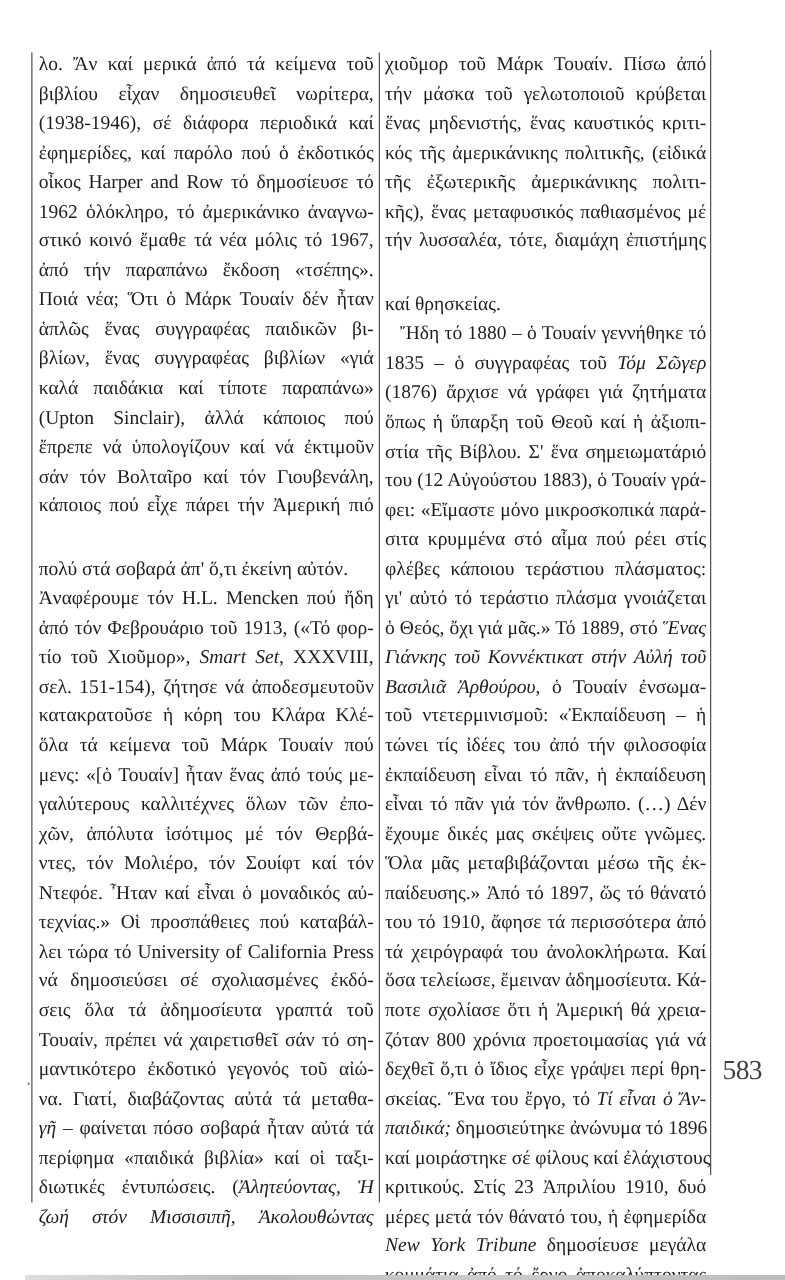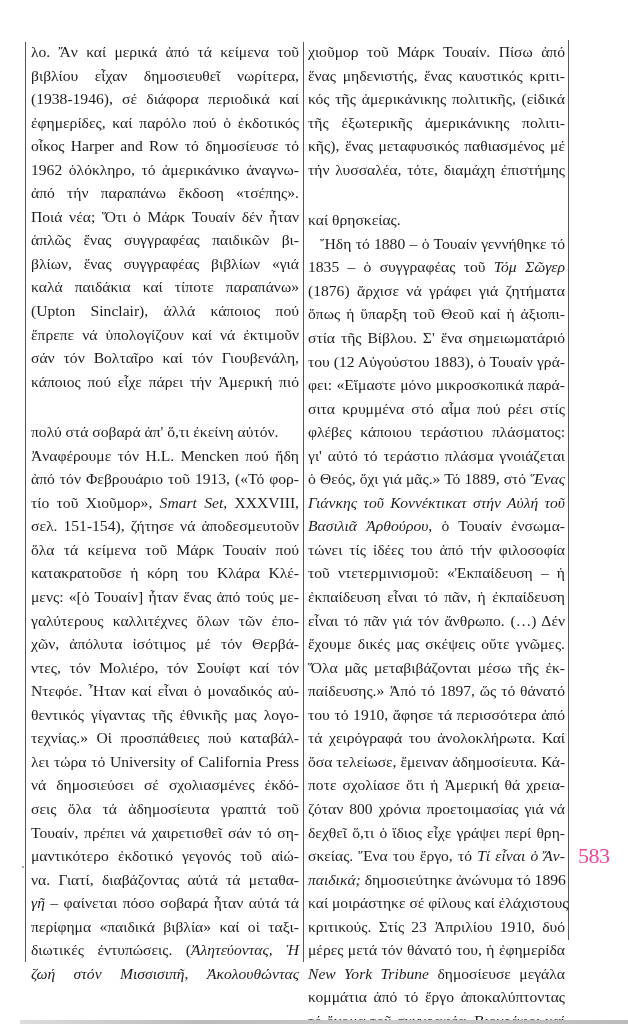--- a/index.html
+++ b/index.html
@@ -15,96 +15,97 @@
     display: block; white-space: nowrap; text-align: justify; text-align-last: justify; height: 23.55px;
   }
   .col .ln.last { text-align-last: left; margin-top: 27px; }
   .col .ln.indent { padding-left: 12px; }
   #col-left { left: 31px; width: 268px; }
   #col-right { left: 308px; width: 257px; }
   .rule { position: absolute; width: 1px; background: #555; }
   #rule-left { left: 25px; top: 42px; height: 920px; }
   #rule-mid { left: 303px; top: 42px; height: 920px; }
   #rule-right { left: 568px; top: 40px; height: 900px; }
-  #page-number { position: absolute; left: 578px; top: 843px; font-size: 22px; letter-spacing: -0.5px; color: #ec4899; }
+  #page-number { position: absolute; left: 578px; top: 843px; font-size: 22px; letter-spacing: -0.5px; color: #404040; }
   .it { font-style: italic; }
   .speck { position: absolute; background: #888; border-radius: 1px; }
   #bottom-edge { position: absolute; left: 20px; right: 0; bottom: 0; height: 4px; background: linear-gradient(to right, #ddd, #bbb 30%, #ccc 60%, #bbb); }
 </style>
 </head>
 <body>
 
 <div id="rule-left" class="rule"></div>
 <div id="rule-mid" class="rule"></div>
 <div id="rule-right" class="rule"></div>
 
 <div id="col-left" class="col">
     <span class="ln"><span>λο. Ἄν καί μερικά ἀπό τά κείμενα τοῦ</span></span>
     <span class="ln"><span>βιβλίου εἶχαν δημοσιευθεῖ νωρίτερα,</span></span>
     <span class="ln"><span>(1938-1946), σέ διάφορα περιοδικά καί</span></span>
     <span class="ln"><span>ἐφημερίδες, καί παρόλο πού ὁ ἐκδοτικός</span></span>
     <span class="ln"><span>οἶκος Harper and Row τό δημοσίευσε τό</span></span>
     <span class="ln"><span>1962 ὁλόκληρο, τό ἀμερικάνικο ἀναγνω-</span></span>
+    <span class="ln"><span>στικό κοινό ἔμαθε τά νέα μόλις τό 1967,</span></span>
     <span class="ln"><span>ἀπό τήν παραπάνω ἔκδοση «τσέπης».</span></span>
     <span class="ln"><span>Ποιά νέα; Ὅτι ὁ Μάρκ Τουαίν δέν ἦταν</span></span>
     <span class="ln"><span>ἁπλῶς ἕνας συγγραφέας παιδικῶν βι-</span></span>
     <span class="ln"><span>βλίων, ἕνας συγγραφέας βιβλίων «γιά</span></span>
     <span class="ln"><span>καλά παιδάκια καί τίποτε παραπάνω»</span></span>
     <span class="ln"><span>(Upton Sinclair), ἀλλά κάποιος πού</span></span>
     <span class="ln"><span>ἔπρεπε νά ὑπολογίζουν καί νά ἐκτιμοῦν</span></span>
     <span class="ln"><span>σάν τόν Βολταῖρο καί τόν Γιουβενάλη,</span></span>
     <span class="ln"><span>κάποιος πού εἶχε πάρει τήν Ἀμερική πιό</span></span>
     <span class="ln last"><span>πολύ στά σοβαρά ἀπ' ὅ,τι ἐκείνη αὐτόν.</span></span>
     <span class="ln"><span>Ἀναφέρουμε τόν H.L. Mencken πού ἤδη</span></span>
     <span class="ln"><span>ἀπό τόν Φεβρουάριο τοῦ 1913, («Τό φορ-</span></span>
     <span class="ln"><span>τίο τοῦ Χιοῦμορ», </span><span class="it">Smart Set</span><span>, XXXVIII,</span></span>
     <span class="ln"><span>σελ. 151-154), ζήτησε νά ἀποδεσμευτοῦν</span></span>
+    <span class="ln"><span>κατακρατοῦσε ἡ κόρη του Κλάρα Κλέ-</span></span>
     <span class="ln"><span>ὅλα τά κείμενα τοῦ Μάρκ Τουαίν πού</span></span>
-    <span class="ln"><span>κατακρατοῦσε ἡ κόρη του Κλάρα Κλέ-</span></span>
     <span class="ln"><span>μενς: «[ὁ Τουαίν] ἦταν ἕνας ἀπό τούς με-</span></span>
     <span class="ln"><span>γαλύτερους καλλιτέχνες ὅλων τῶν ἐπο-</span></span>
     <span class="ln"><span>χῶν, ἀπόλυτα ἰσότιμος μέ τόν Θερβά-</span></span>
     <span class="ln"><span>ντες, τόν Μολιέρο, τόν Σουίφτ καί τόν</span></span>
     <span class="ln"><span>Ντεφόε. Ἦταν καί εἶναι ὁ μοναδικός αὐ-</span></span>
-    <span class="ln"><span>θεντικός γίγαντας τῆς ἐθνικῆς μας λογο-</span></span>
     <span class="ln"><span>τεχνίας.» Οἱ προσπάθειες πού καταβάλ-</span></span>
     <span class="ln"><span>λει τώρα τό University of California Press</span></span>
     <span class="ln"><span>νά δημοσιεύσει σέ σχολιασμένες ἐκδό-</span></span>
     <span class="ln"><span>σεις ὅλα τά ἀδημοσίευτα γραπτά τοῦ</span></span>
     <span class="ln"><span>Τουαίν, πρέπει νά χαιρετισθεῖ σάν τό ση-</span></span>
     <span class="ln"><span>μαντικότερο ἐκδοτικό γεγονός τοῦ αἰώ-</span></span>
     <span class="ln"><span>να. Γιατί, διαβάζοντας αὐτά τά μεταθα-</span></span>
     <span class="ln"><span class="it">γῆ</span><span> – φαίνεται πόσο σοβαρά ἦταν αὐτά τά</span></span>
     <span class="ln"><span>περίφημα «παιδικά βιβλία» καί οἱ ταξι-</span></span>
     <span class="ln"><span>διωτικές ἐντυπώσεις. (</span><span class="it">Ἀλητεύοντας, Ἡ</span></span>
     <span class="ln"><span class="it">ζωή στόν Μισσισιπῆ, Ἀκολουθώντας</span></span>
   </div>
 <div id="col-right" class="col">
     <span class="ln"><span>χιοῦμορ τοῦ Μάρκ Τουαίν. Πίσω ἀπό</span></span>
+    <span class="ln"><span>τήν μάσκα τοῦ γελωτοποιοῦ κρύβεται</span></span>
     <span class="ln"><span>ἕνας μηδενιστής, ἕνας καυστικός κριτι-</span></span>
     <span class="ln"><span>κός τῆς ἀμερικάνικης πολιτικῆς, (εἰδικά</span></span>
     <span class="ln"><span>τῆς ἐξωτερικῆς ἀμερικάνικης πολιτι-</span></span>
     <span class="ln"><span>κῆς), ἕνας μεταφυσικός παθιασμένος μέ</span></span>
     <span class="ln"><span>τήν λυσσαλέα, τότε, διαμάχη ἐπιστήμης</span></span>
     <span class="ln last"><span>καί θρησκείας.</span></span>
     <span class="ln indent"><span>Ἤδη τό 1880 – ὁ Τουαίν γεννήθηκε τό</span></span>
     <span class="ln"><span>1835 – ὁ συγγραφέας τοῦ </span><span class="it">Τόμ Σῶγερ</span></span>
     <span class="ln"><span>(1876) ἄρχισε νά γράφει γιά ζητήματα</span></span>
     <span class="ln"><span>ὅπως ἡ ὕπαρξη τοῦ Θεοῦ καί ἡ ἀξιοπι-</span></span>
     <span class="ln"><span>στία τῆς Βίβλου. Σ' ἕνα σημειωματάριό</span></span>
     <span class="ln"><span>του (12 Αὐγούστου 1883), ὁ Τουαίν γρά-</span></span>
     <span class="ln"><span>φει: «Εἴμαστε μόνο μικροσκοπικά παρά-</span></span>
     <span class="ln"><span>σιτα κρυμμένα στό αἷμα πού ρέει στίς</span></span>
     <span class="ln"><span>φλέβες κάποιου τεράστιου πλάσματος:</span></span>
     <span class="ln"><span>γι' αὐτό τό τεράστιο πλάσμα γνοιάζεται</span></span>
     <span class="ln"><span>ὁ Θεός, ὄχι γιά μᾶς.» Τό 1889, στό </span><span class="it">Ἕνας</span></span>
     <span class="ln"><span class="it">Γιάνκης τοῦ Κοννέκτικατ στήν Αὐλή τοῦ</span></span>
     <span class="ln"><span class="it">Βασιλιᾶ Ἀρθούρου</span><span>, ὁ Τουαίν ἐνσωμα-</span></span>
+    <span class="ln"><span>τοῦ ντετερμινισμοῦ: «Ἐκπαίδευση – ἡ</span></span>
     <span class="ln"><span>τώνει τίς ἰδέες του ἀπό τήν φιλοσοφία</span></span>
-    <span class="ln"><span>τοῦ ντετερμινισμοῦ: «Ἐκπαίδευση – ἡ</span></span>
     <span class="ln"><span>ἐκπαίδευση εἶναι τό πᾶν, ἡ ἐκπαίδευση</span></span>
     <span class="ln"><span>εἶναι τό πᾶν γιά τόν ἄνθρωπο. (…) Δέν</span></span>
     <span class="ln"><span>ἔχουμε δικές μας σκέψεις οὔτε γνῶμες.</span></span>
     <span class="ln"><span>Ὅλα μᾶς μεταβιβάζονται μέσω τῆς ἐκ-</span></span>
     <span class="ln"><span>παίδευσης.» Ἀπό τό 1897, ὥς τό θάνατό</span></span>
     <span class="ln"><span>του τό 1910, ἄφησε τά περισσότερα ἀπό</span></span>
     <span class="ln"><span>τά χειρόγραφά του ἀνολοκλήρωτα. Καί</span></span>
     <span class="ln"><span>ὅσα τελείωσε, ἔμειναν ἀδημοσίευτα. Κά-</span></span>
     <span class="ln"><span>ποτε σχολίασε ὅτι ἡ Ἀμερική θά χρεια-</span></span>
     <span class="ln"><span>ζόταν 800 χρόνια προετοιμασίας γιά νά</span></span>

